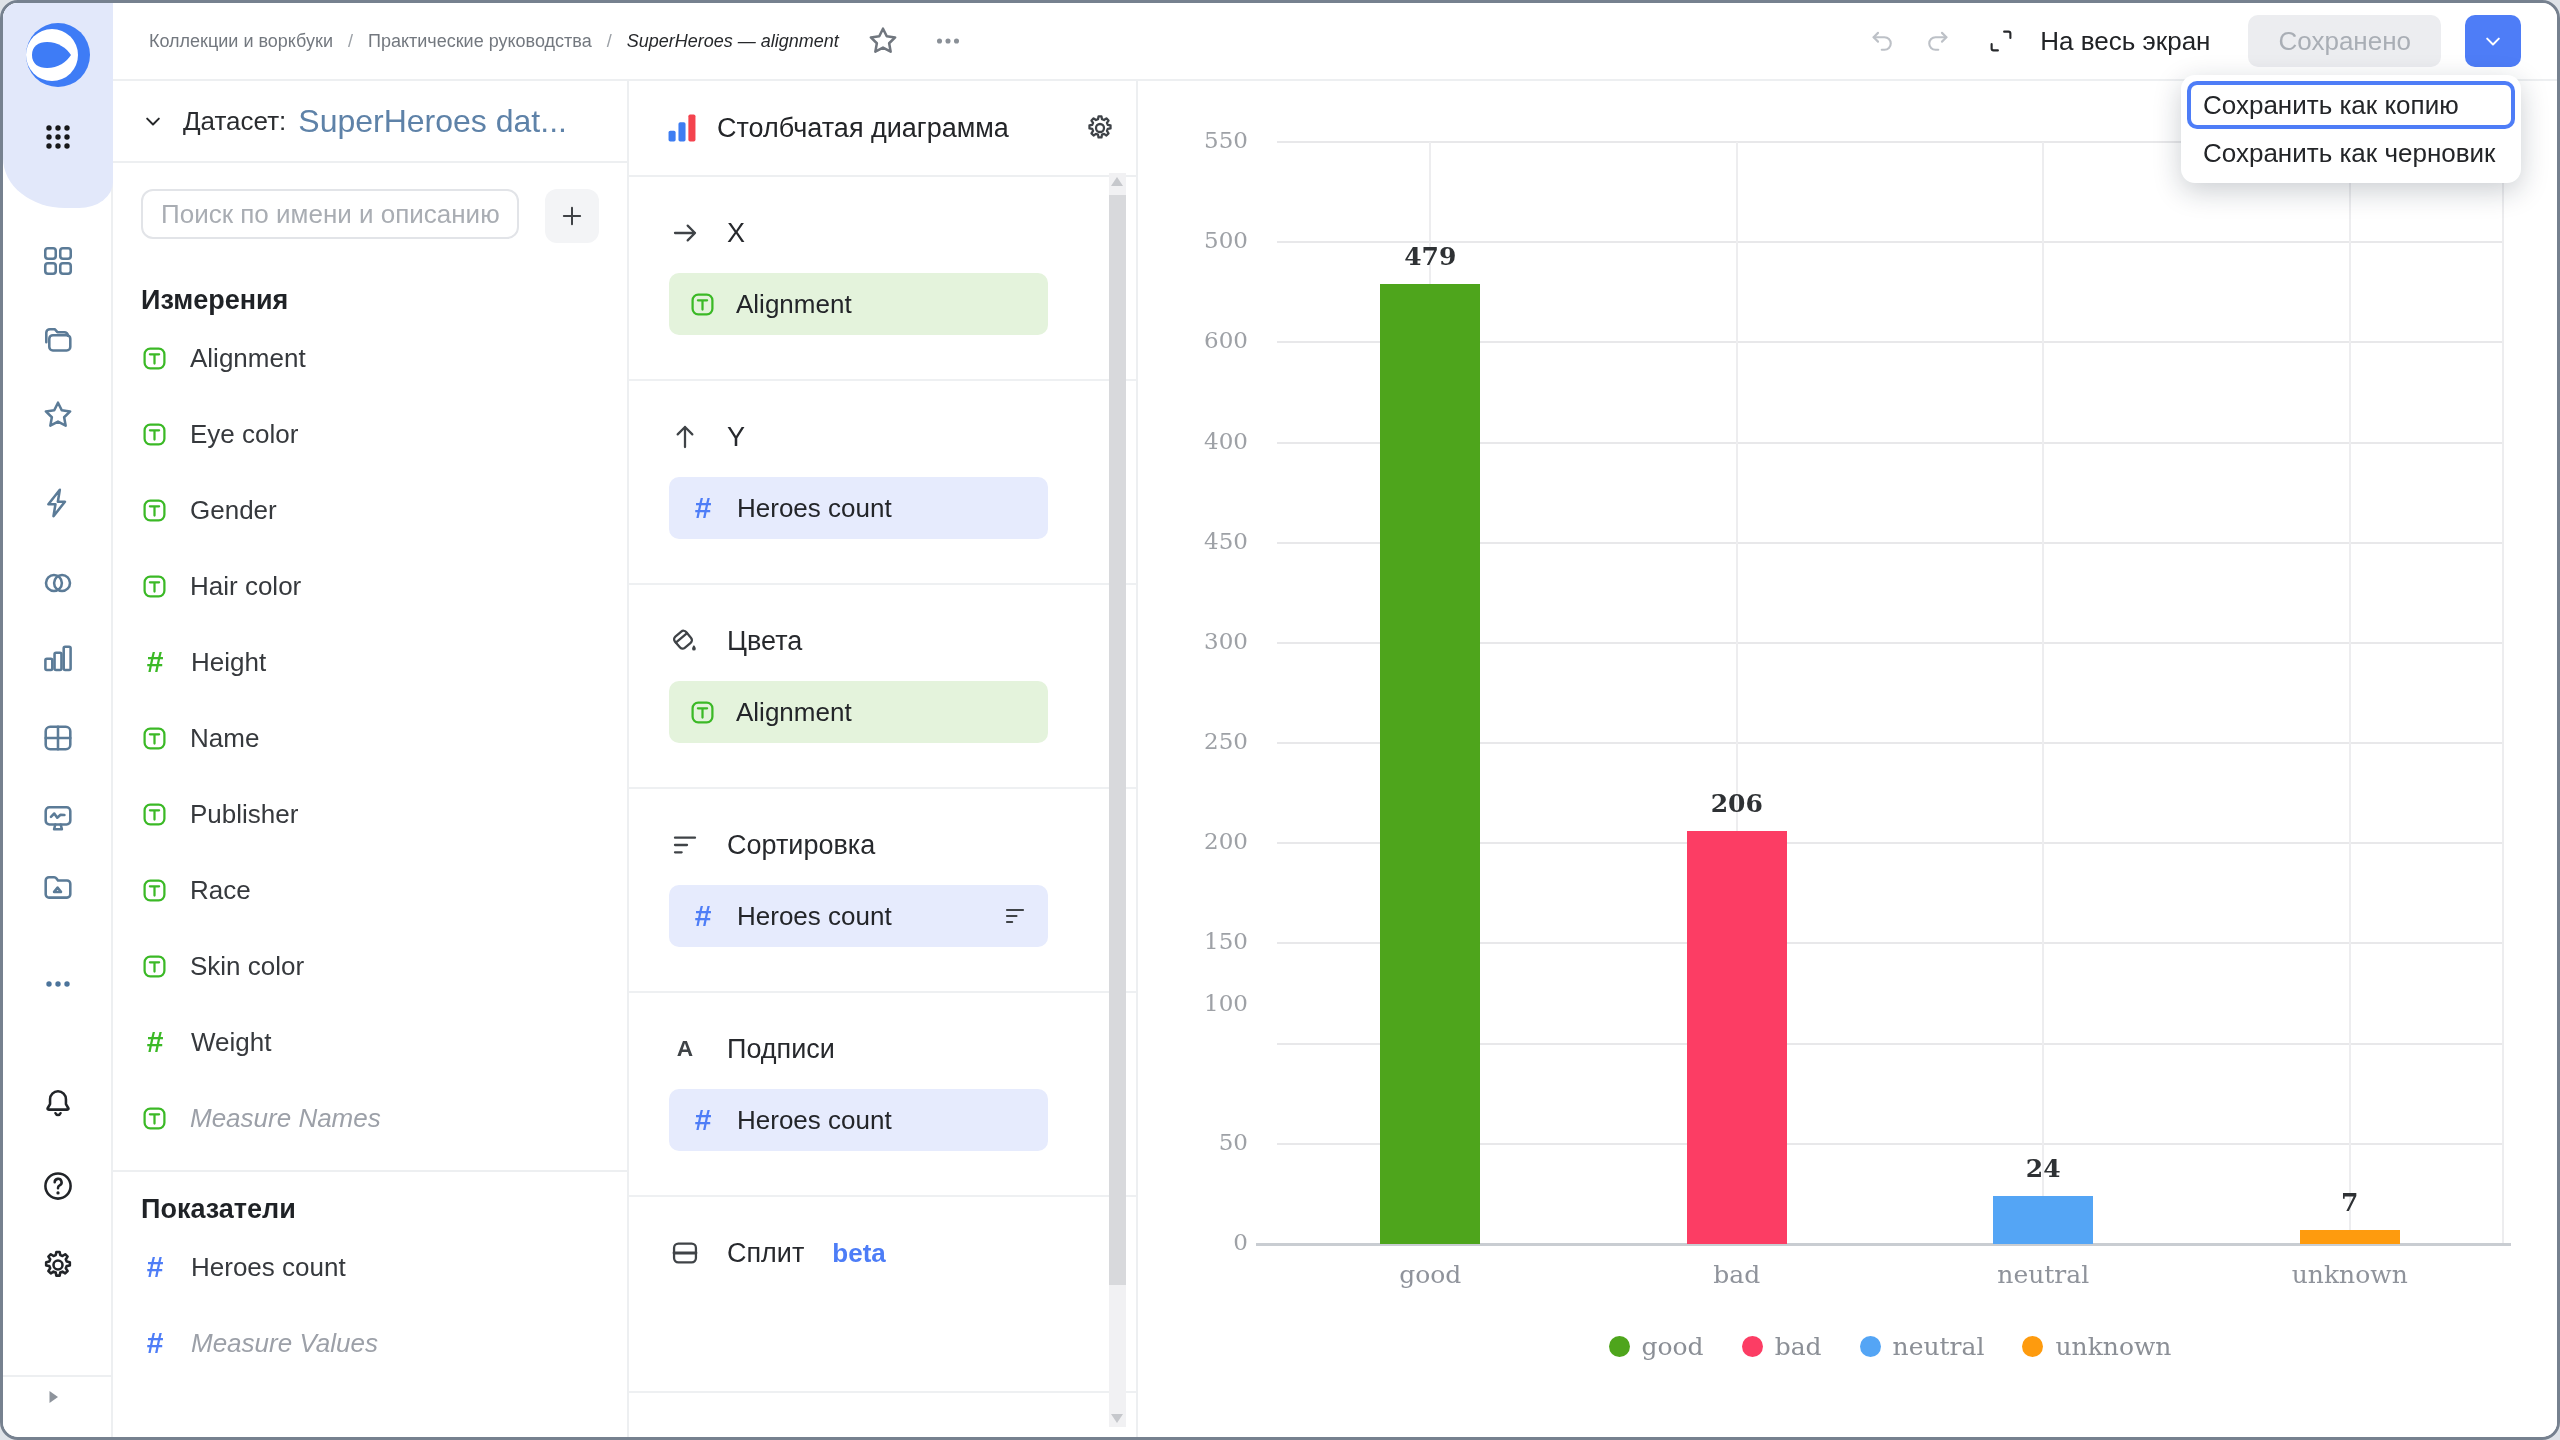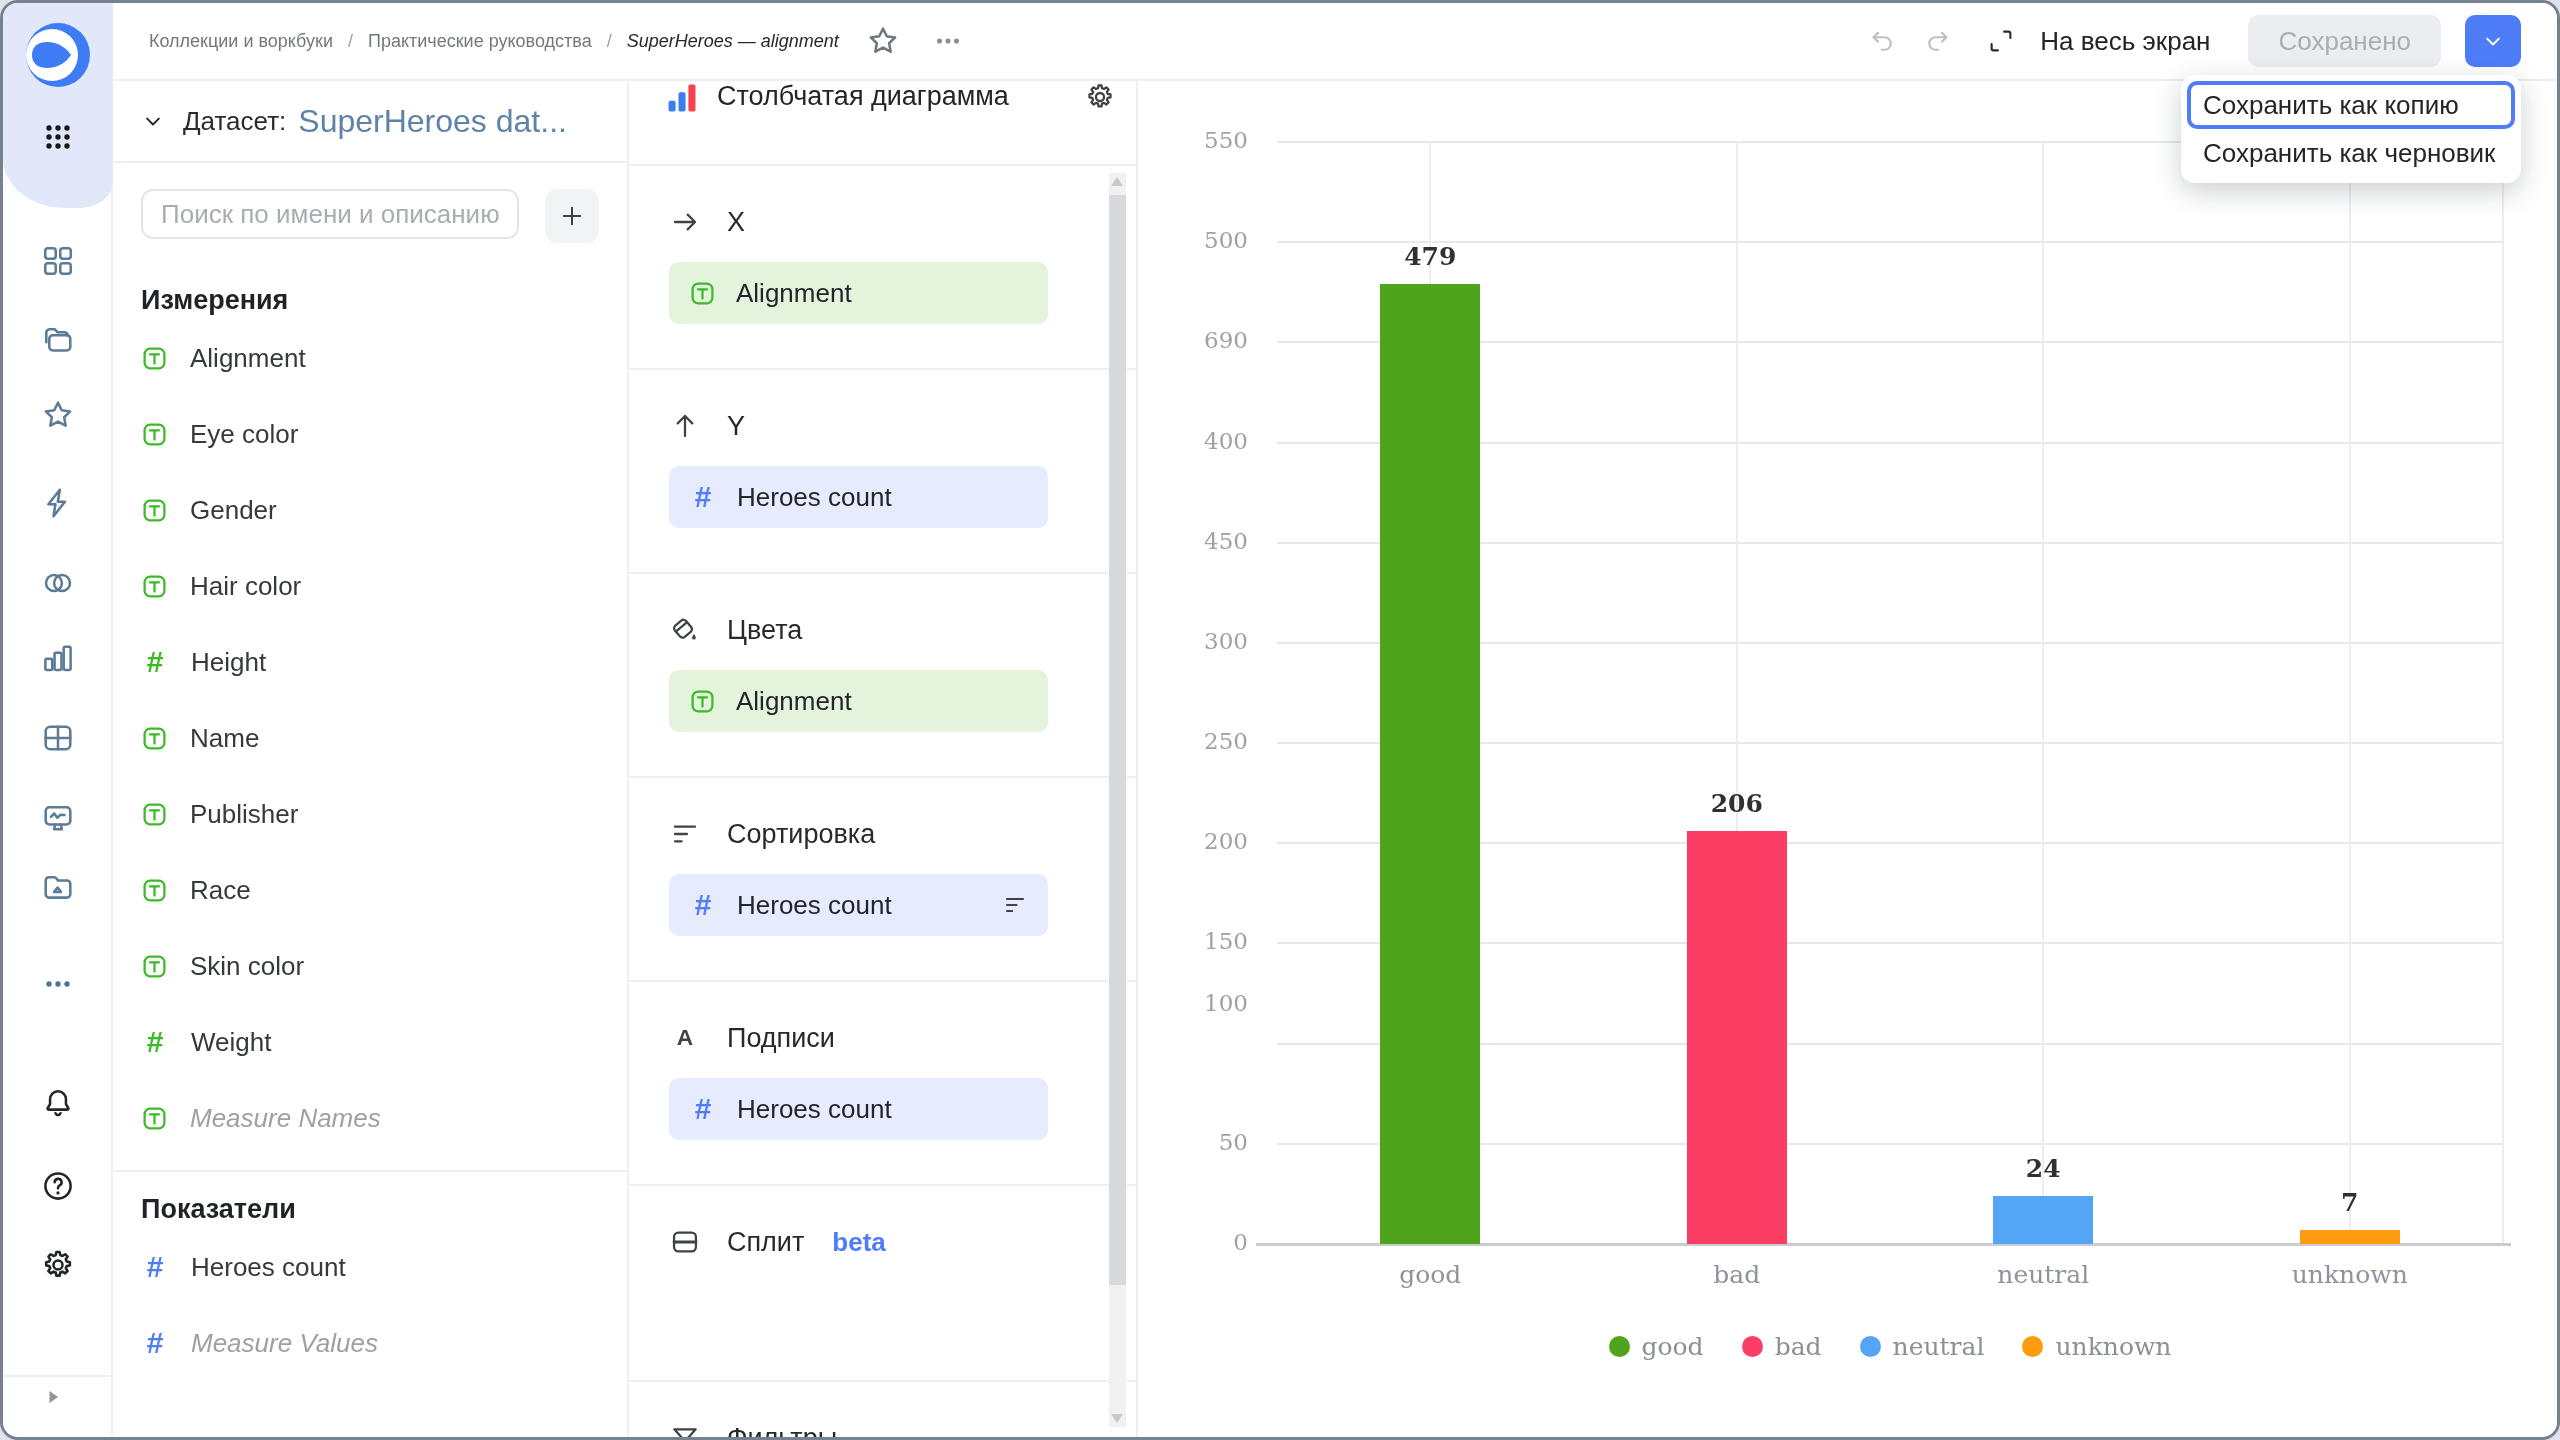--- a/index.html
+++ b/index.html
@@ -66,21 +66,21 @@
   .field-row.system .field-label{font-style:italic;color:#9ca0a8;}
   .t-icon{color:#3bb926;}
   .hash{font-size:30px;font-weight:bold;width:28px;text-align:center;}
   .hash.green{color:#3bb926;}
   .hash.blue{color:#4e7df7;}
   .ds-divider{height:2px;background:#edeff1;margin:14px -28px 0;}
 
   
   .cfg-panel{position:absolute;left:626px;top:78px;bottom:0;width:509px;background:#fff;
     border-right:2px solid #edeff1;overflow:hidden;}
-  .cfg-header{height:85px;border-bottom:2px solid #edeff1;display:flex;align-items:flex-start;padding:0 20px 0 36px;}
+  .cfg-header{height:96px;border-bottom:2px solid #edeff1;display:flex;align-items:center;padding:0 20px 0 36px;}
   .cfg-title{font-size:27px;color:#232528;margin-left:18px;}
   .cfg-gear{margin-left:auto;color:#3e4247;}
   .cfg-section{padding:40px 88px 44px 40px;border-bottom:2px solid #eef0f2;}
   .cfg-section.split{padding-bottom:122px;}
   .cfg-section.filters{border-bottom:none;padding-bottom:0;}
   .cfg-sec-head{display:flex;align-items:center;gap:26px;}
   .cfg-sec-icon{color:#3f4347;}
   .cfg-sec-label{font-size:27px;color:#27292d;}
   .cfg-badge{font-size:26px;font-weight:bold;color:#4d7df7;margin-left:2px;}
   .pill{margin-top:24px;height:62px;border-radius:10px;display:flex;align-items:center;padding:0 20px;}
@@ -556,21 +556,21 @@
       <div class="ytick" style="left: 5px; top: 747.273px;">200</div>
       <div class="gridline-h" style="left: 139px; width: 1226px; top: 661.091px;"></div>
       <div class="ytick" style="left: 5px; top: 647.091px;">250</div>
       <div class="gridline-h" style="left: 139px; width: 1226px; top: 560.909px;"></div>
       <div class="ytick" style="left: 5px; top: 546.909px;">300</div>
       <div class="gridline-h" style="left: 139px; width: 1226px; top: 460.727px;"></div>
       <div class="ytick" style="left: 5px; top: 446.727px;">450</div>
       <div class="gridline-h" style="left: 139px; width: 1226px; top: 360.545px;"></div>
       <div class="ytick" style="left: 5px; top: 346.545px;">400</div>
       <div class="gridline-h" style="left: 139px; width: 1226px; top: 260.364px;"></div>
-      <div class="ytick" style="left: 5px; top: 246.364px;">690</div>
+      <div class="ytick" style="left: 5px; top: 246.364px;">600</div>
       <div class="gridline-h" style="left: 139px; width: 1226px; top: 160.182px;"></div>
       <div class="ytick" style="left: 5px; top: 146.182px;">500</div>
       <div class="gridline-h" style="left: 139px; width: 1226px; top: 60px;"></div>
       <div class="ytick" style="left: 5px; top: 46px;">550</div>
       <div class="gridline-v" style="left: 291.25px; top: 61px; height: 1102px;"></div>
       <div class="gridline-v" style="left: 597.75px; top: 61px; height: 1102px;"></div>
       <div class="gridline-v" style="left: 904.25px; top: 61px; height: 1102px;"></div>
       <div class="gridline-v" style="left: 1210.75px; top: 61px; height: 1102px;"></div>
       <div class="gridline-v" style="left: 1364px; top: 61px; height: 1102px;"></div>
       <div class="axis-base" style="left: 118px; width: 1255px; top: 1162px;"></div>

